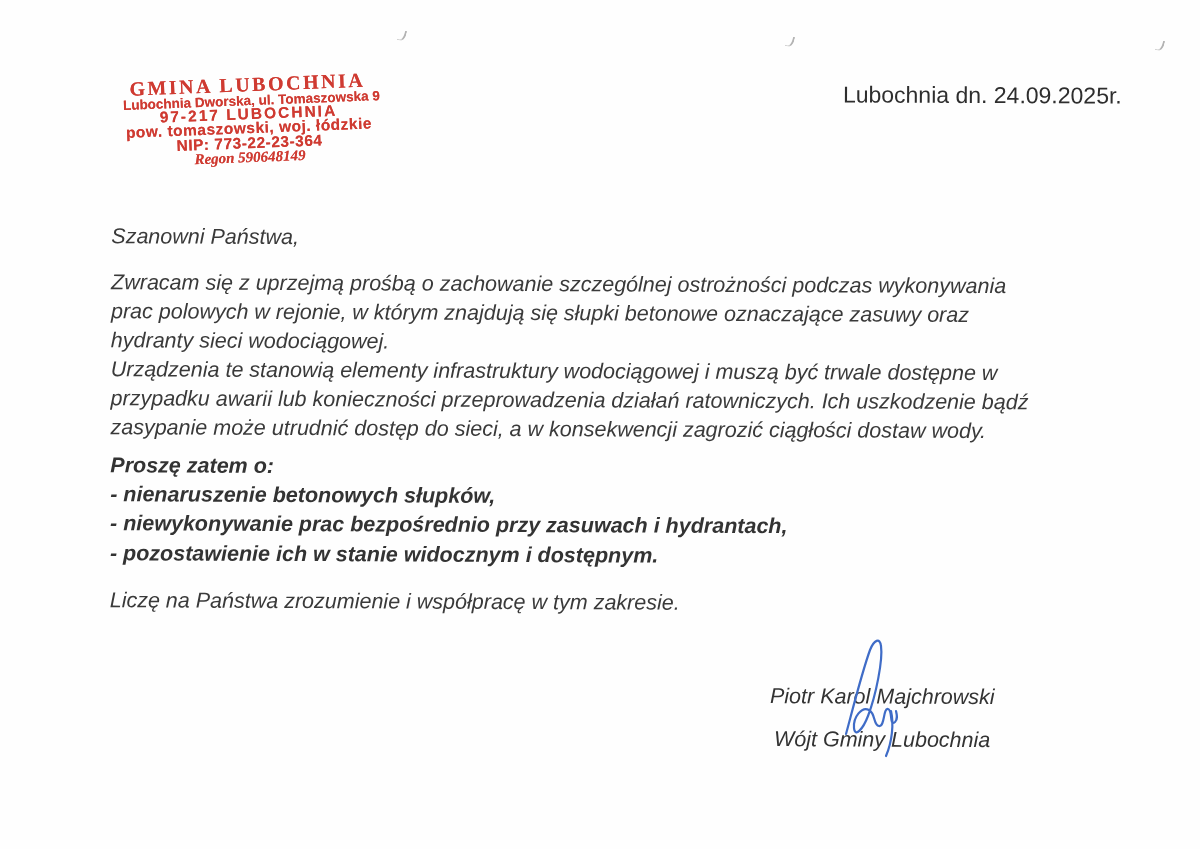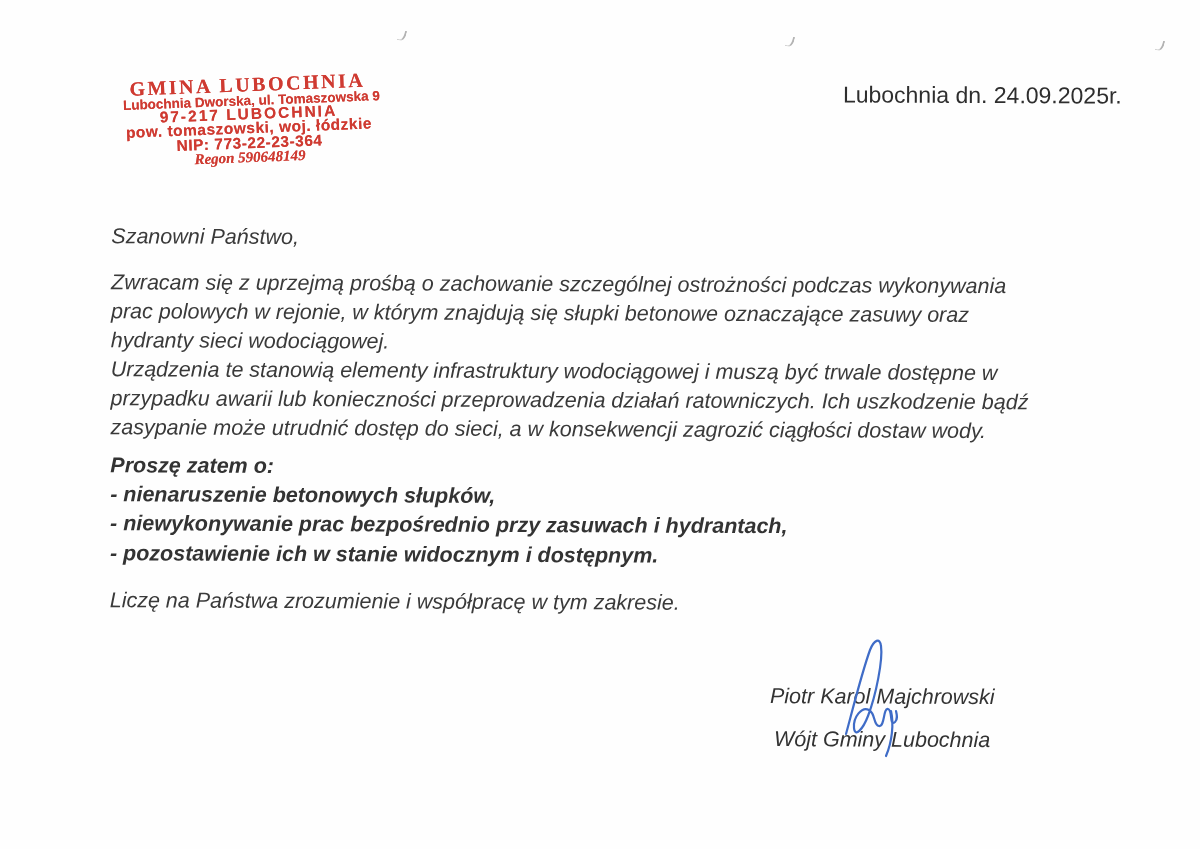--- a/index.html
+++ b/index.html
@@ -108,21 +108,21 @@
     <div class="s1">GMINA LUBOCHNIA</div>
     <div class="s2">Lubochnia Dworska, ul. Tomaszowska 9</div>
     <div class="s3">97-217 LUBOCHNIA</div>
     <div class="s4">pow. tomaszowski, woj. łódzkie</div>
     <div class="s5">NIP: 773-22-23-364</div>
     <div class="s6">Regon 590648149</div>
   </div>
 
   <div class="typed">
     <div class="date">Lubochnia dn. 24.09.2025r.</div>
-    <div class="salutation">Szanowni Państwo,</div>
+    <div class="salutation">Szanowni Państwa,</div>
     <div class="body1">Zwracam się z uprzejmą prośbą o zachowanie szczególnej ostrożności podczas wykonywania
 prac polowych w rejonie, w którym znajdują się słupki betonowe oznaczające zasuwy oraz
 hydranty sieci wodociągowej.
 Urządzenia te stanowią elementy infrastruktury wodociągowej i muszą być trwale dostępne w
 przypadku awarii lub konieczności przeprowadzenia działań ratowniczych. Ich uszkodzenie bądź
 zasypanie może utrudnić dostęp do sieci, a w konsekwencji zagrozić ciągłości dostaw wody.</div>
     <div class="requests">
       <div>Proszę zatem o:</div>
       <div>- nienaruszenie betonowych słupków,</div>
       <div>- niewykonywanie prac bezpośrednio przy zasuwach i hydrantach,</div>

